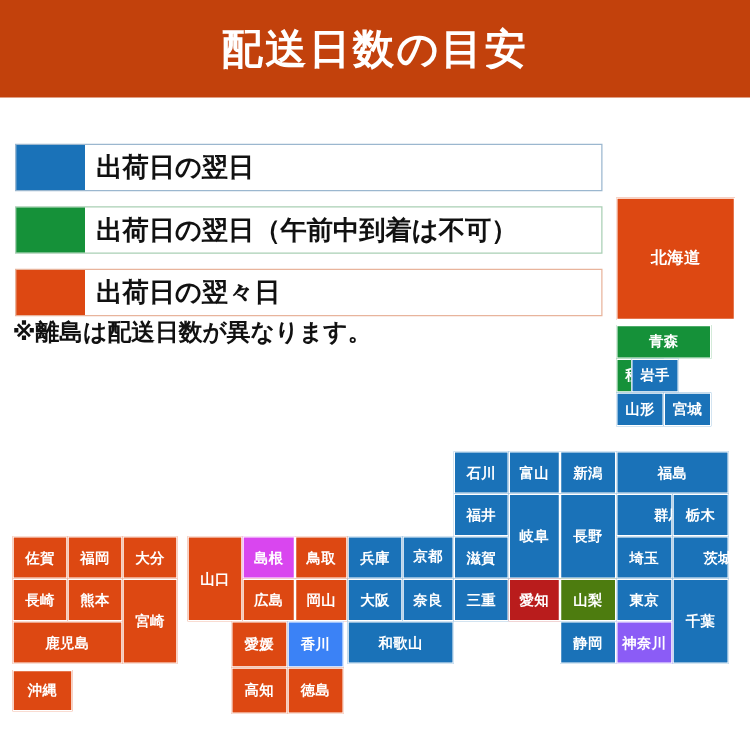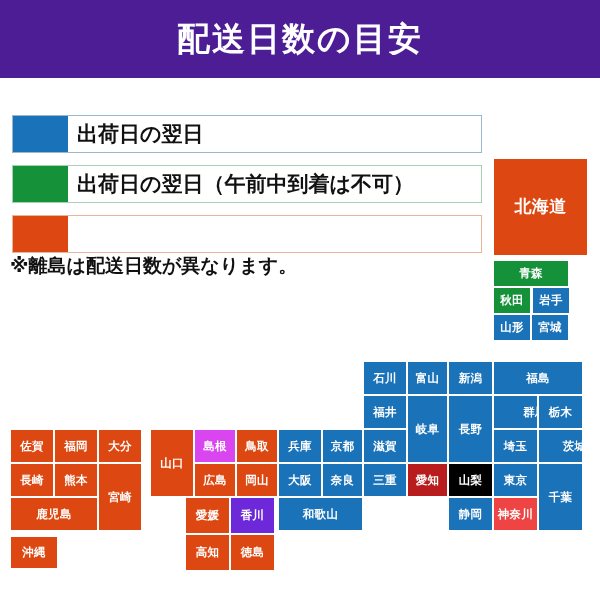--- a/index.html
+++ b/index.html
@@ -94,53 +94,54 @@
     font-weight: bold;
     display: flex;
     align-items: center;
     justify-content: center;
     text-align: center;
     line-height: 1.05;
     white-space: nowrap;
     letter-spacing: 0.3px;
   }
   .pref.big {
-    font-size: 17px;
+    font-size: 13px;
   }
 </style>
 </head>
 <body>
 
 <div id="page">
 
-  <div id="header-bar" style="background: #4c1d95;">
+  <div id="header-bar" style="background: #c2410c;">
     <div id="header-title" style="color: rgb(255, 255, 255);">配送日数の目安</div>
   </div>
 
   <div id="legend">
       <div class="legend-row" style="top: 115px; border-color: rgb(155, 183, 207);">
         <div class="legend-swatch" style="background: rgb(26, 114, 184);"></div>
         <div class="legend-text">出荷日の翌日</div>
       </div>
       <div class="legend-row" style="top: 165px; border-color: rgb(169, 207, 180);">
         <div class="legend-swatch" style="background: rgb(21, 145, 57);"></div>
         <div class="legend-text">出荷日の翌日（午前中到着は不可）</div>
       </div>
       <div class="legend-row" style="top: 215px; border-color: rgb(232, 180, 156);">
         <div class="legend-swatch" style="background: rgb(221, 72, 18);"></div>
+        <div class="legend-text">出荷日の翌々日</div>
       </div>
     </div>
 
   <div id="note-text">※離島は配送日数が異なります。</div>
 
   <div id="map">
       <div class="pref big" style="left: 493px; top: 158px; width: 95px; height: 98px; background: rgb(221, 72, 18);">北海道</div>
       <div class="pref" style="left: 493px; top: 260px; width: 76px; height: 27px; background: rgb(21, 145, 57);">青森</div>
       <div class="pref" style="left: 493px; top: 287px; width: 38px; height: 27px; background: rgb(21, 145, 57);">秋田</div>
-      <div class="pref" style="left: 532px; top: 287px; width: 38px; height: 27px; background: rgb(26, 114, 184);">岩手</div>
+      <div class="pref" style="left: 505px; top: 287px; width: 38px; height: 27px; background: rgb(26, 114, 184);">岩手</div>
       <div class="pref" style="left: 493px; top: 314px; width: 38px; height: 27px; background: rgb(26, 114, 184);">山形</div>
       <div class="pref" style="left: 531px; top: 314px; width: 38px; height: 27px; background: rgb(26, 114, 184);">宮城</div>
       <div class="pref" style="left: 363px; top: 361px; width: 44px; height: 34px; background: rgb(26, 114, 184);">石川</div>
       <div class="pref" style="left: 407px; top: 361px; width: 41px; height: 34px; background: rgb(26, 114, 184);">富山</div>
       <div class="pref" style="left: 448px; top: 361px; width: 45px; height: 34px; background: rgb(26, 114, 184);">新潟</div>
       <div class="pref" style="left: 493px; top: 361px; width: 90px; height: 34px; background: rgb(26, 114, 184);">福島</div>
       <div class="pref" style="left: 363px; top: 395px; width: 44px; height: 34px; background: rgb(26, 114, 184);">福井</div>
       <div class="pref" style="left: 407px; top: 395px; width: 41px; height: 68px; background: rgb(26, 114, 184);">岐阜</div>
       <div class="pref" style="left: 448px; top: 395px; width: 45px; height: 68px; background: rgb(26, 114, 184);">長野</div>
       <div class="pref" style="left: 493px; top: 395px; width: 45px; height: 34px; background: rgb(26, 114, 184); padding-left: 39px;">群馬</div>
@@ -152,28 +153,28 @@
       <div class="pref" style="left: 322px; top: 429px; width: 41px; height: 34px; background: rgb(26, 114, 184); font-family: Liberation Serif, serif;">京都</div>
       <div class="pref" style="left: 150px; top: 429px; width: 44px; height: 68px; background: rgb(221, 72, 18);">山口</div>
       <div class="pref" style="left: 194px; top: 429px; width: 42px; height: 34px; background: #d946ef;">島根</div>
       <div class="pref" style="left: 236px; top: 429px; width: 42px; height: 34px; background: rgb(221, 72, 18);">鳥取</div>
       <div class="pref" style="left: 194px; top: 463px; width: 42px; height: 34px; background: rgb(221, 72, 18);">広島</div>
       <div class="pref" style="left: 236px; top: 463px; width: 42px; height: 34px; background: rgb(221, 72, 18);">岡山</div>
       <div class="pref" style="left: 278px; top: 463px; width: 44px; height: 34px; background: rgb(26, 114, 184);">大阪</div>
       <div class="pref" style="left: 322px; top: 463px; width: 41px; height: 34px; background: rgb(26, 114, 184);">奈良</div>
       <div class="pref" style="left: 363px; top: 463px; width: 44px; height: 34px; background: rgb(26, 114, 184);">三重</div>
       <div class="pref" style="left: 407px; top: 463px; width: 41px; height: 34px; background: #b91c1c;">愛知</div>
-      <div class="pref" style="left: 448px; top: 463px; width: 45px; height: 34px; background: #000000;">山梨</div>
+      <div class="pref" style="left: 448px; top: 463px; width: 45px; height: 34px; background: #4d7c0f;">山梨</div>
       <div class="pref" style="left: 493px; top: 463px; width: 45px; height: 34px; background: rgb(26, 114, 184);">東京</div>
       <div class="pref" style="left: 538px; top: 463px; width: 45px; height: 68px; background: rgb(26, 114, 184);">千葉</div>
       <div class="pref" style="left: 278px; top: 497px; width: 85px; height: 34px; background: rgb(26, 114, 184);">和歌山</div>
       <div class="pref" style="left: 448px; top: 497px; width: 45px; height: 34px; background: rgb(26, 114, 184);">静岡</div>
-      <div class="pref" style="left: 493px; top: 497px; width: 45px; height: 34px; background: #ef4444;">神奈川</div>
+      <div class="pref" style="left: 493px; top: 497px; width: 45px; height: 34px; background: #8b5cf6;">神奈川</div>
       <div class="pref" style="left: 185px; top: 497px; width: 45px; height: 37px; background: rgb(221, 72, 18);">愛媛</div>
-      <div class="pref" style="left: 230px; top: 497px; width: 45px; height: 37px; background: #6d28d9;">香川</div>
+      <div class="pref" style="left: 230px; top: 497px; width: 45px; height: 37px; background: #3b82f6;">香川</div>
       <div class="pref" style="left: 185px; top: 534px; width: 45px; height: 37px; background: rgb(221, 72, 18);">高知</div>
       <div class="pref" style="left: 230px; top: 534px; width: 45px; height: 37px; background: rgb(221, 72, 18);">徳島</div>
       <div class="pref" style="left: 10px; top: 429px; width: 44px; height: 34px; background: rgb(221, 72, 18);">佐賀</div>
       <div class="pref" style="left: 54px; top: 429px; width: 44px; height: 34px; background: rgb(221, 72, 18);">福岡</div>
       <div class="pref" style="left: 98px; top: 429px; width: 44px; height: 34px; background: rgb(221, 72, 18);">大分</div>
       <div class="pref" style="left: 10px; top: 463px; width: 44px; height: 34px; background: rgb(221, 72, 18);">長崎</div>
       <div class="pref" style="left: 54px; top: 463px; width: 44px; height: 34px; background: rgb(221, 72, 18);">熊本</div>
       <div class="pref" style="left: 98px; top: 463px; width: 44px; height: 68px; background: rgb(221, 72, 18);">宮崎</div>
       <div class="pref" style="left: 10px; top: 497px; width: 88px; height: 34px; background: rgb(221, 72, 18);">鹿児島</div>
       <div class="pref" style="left: 10px; top: 536px; width: 48px; height: 33px; background: rgb(221, 72, 18);">沖縄</div>

